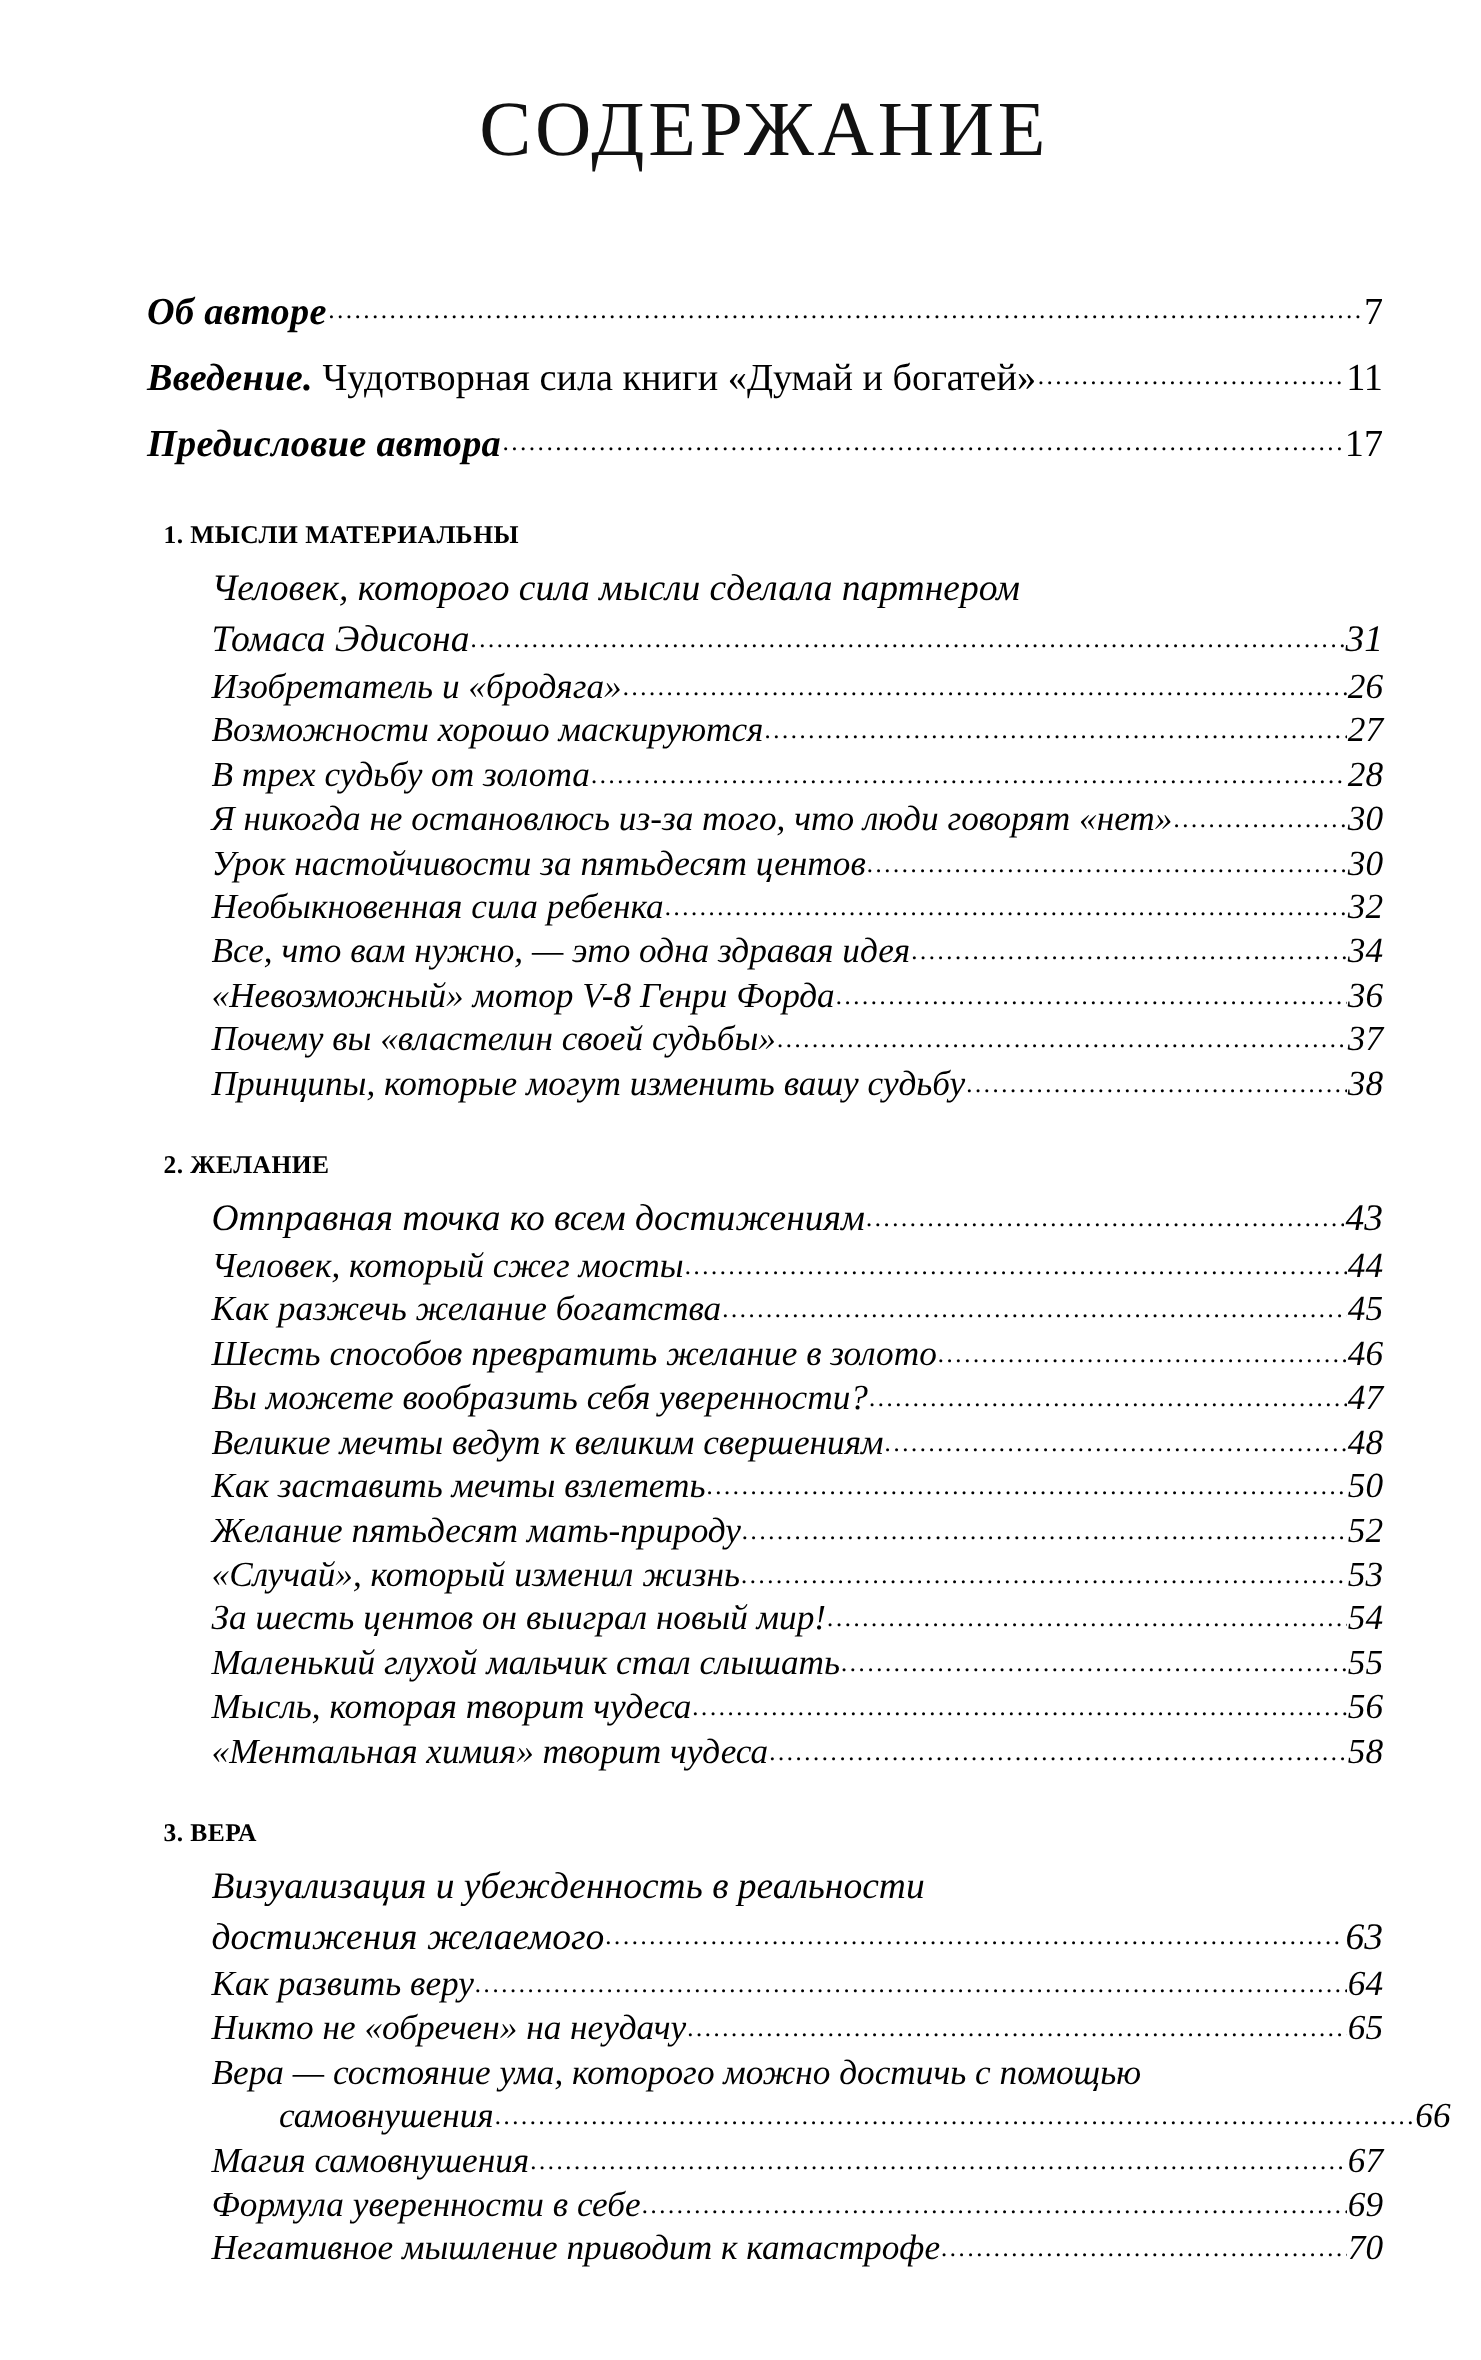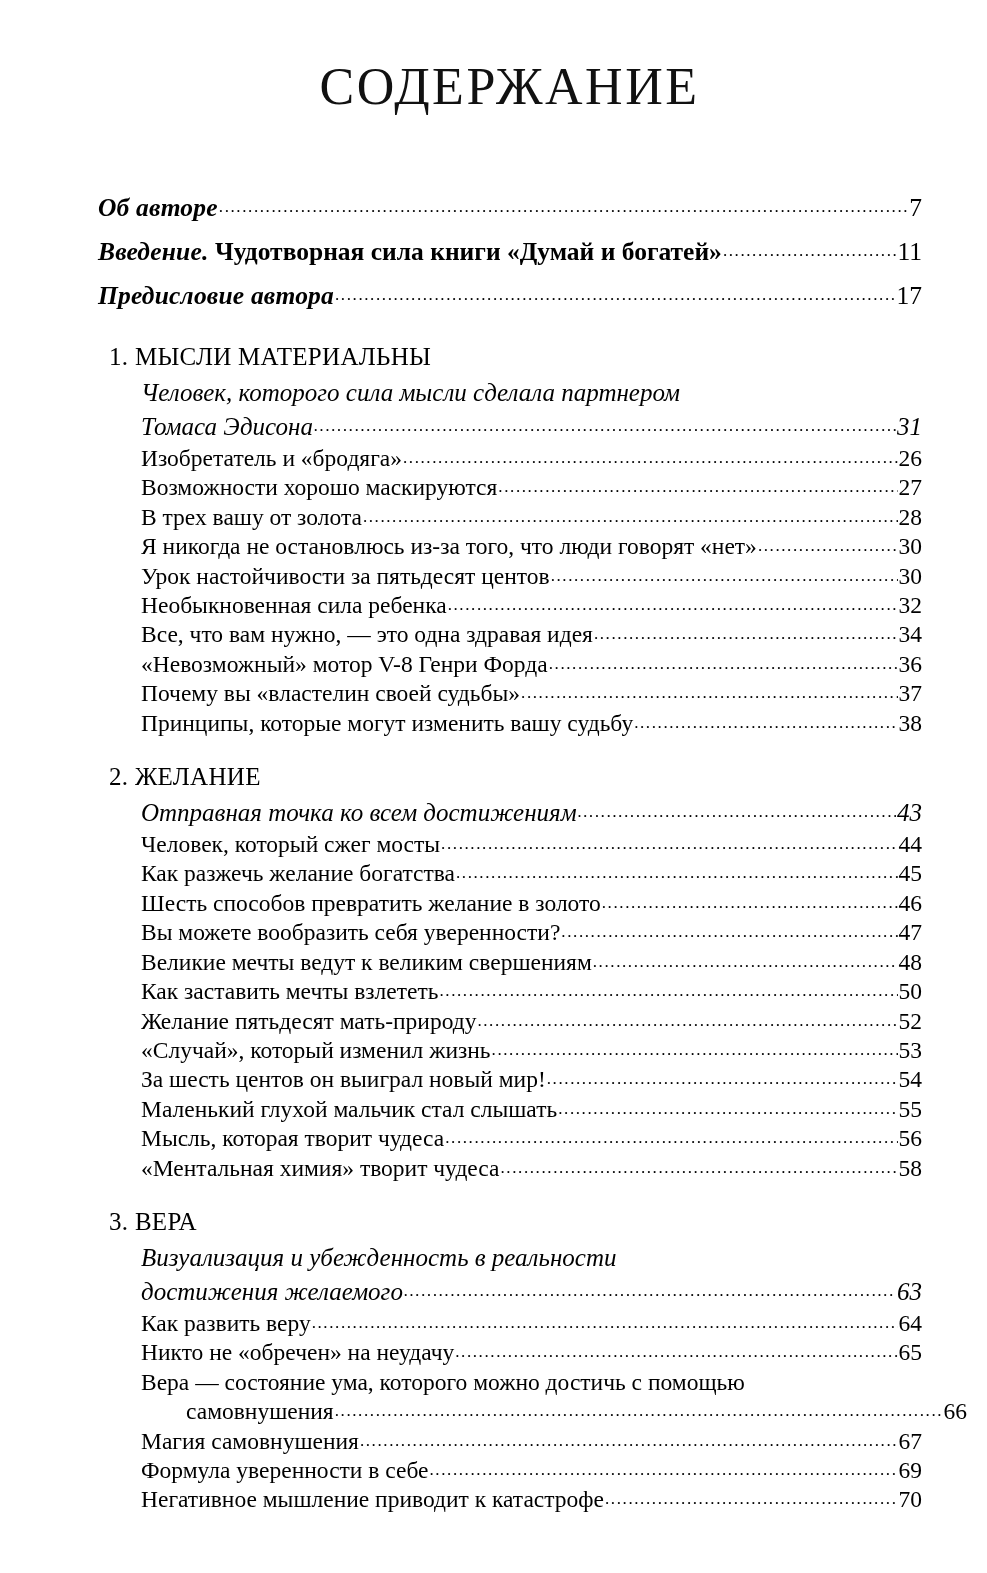--- a/index.html
+++ b/index.html
@@ -84,32 +84,32 @@
     font-size: 25.5px;
     line-height: 44px;
   }
   .front .row { margin-bottom: 0; }
   .front .lead {
     font-weight: 700;
     font-style: italic;
     letter-spacing: 0.2px;
   }
   .front .rest {
-    font-weight: 700;
+    font-weight: 400;
     font-style: normal;
   }
   .front .pageno { font-size: 25.5px; }
 
   
   .chapter {
     margin-top: 0;
   }
   .chapter-head {
-    font-size: 25px;
-    font-weight: 400;
+    font-size: 17px;
+    font-weight: 700;
     line-height: 34px;
     letter-spacing: 0.3px;
     padding-left: 11px;
     margin-top: 22px;
     margin-bottom: 2px;
     white-space: pre;
   }
 
   .chapter-sub {
     font-style: italic;
@@ -118,20 +118,21 @@
     padding-left: 43px;
   }
   .chapter-sub .sub-line {
     white-space: pre;
   }
 
   .entries {
     font-size: 23.5px;
     line-height: 29.4px;
     padding-left: 43px;
+    font-style: italic;
   }
   .entries .row { }
   .entry-cont {
     padding-left: 45px;
   }
   .entry-plain {
     white-space: pre;
   }
 </style>
 </head>
@@ -177,21 +178,21 @@
               <span class="label">Изобретатель и «бродяга»</span>
               <span class="leader"></span>
               <span class="pageno">26</span>
             </div>
             <div class="row">
               <span class="label">Возможности хорошо маскируются</span>
               <span class="leader"></span>
               <span class="pageno">27</span>
             </div>
             <div class="row">
-              <span class="label">В трех вашу от золота</span>
+              <span class="label">В трех судьбу от золота</span>
               <span class="leader"></span>
               <span class="pageno">28</span>
             </div>
             <div class="row">
               <span class="label">Я никогда не остановлюсь из-за того, что люди говорят «нет»</span>
               <span class="leader"></span>
               <span class="pageno">30</span>
             </div>
             <div class="row">
               <span class="label">Урок настойчивости за пятьдесят центов</span>

